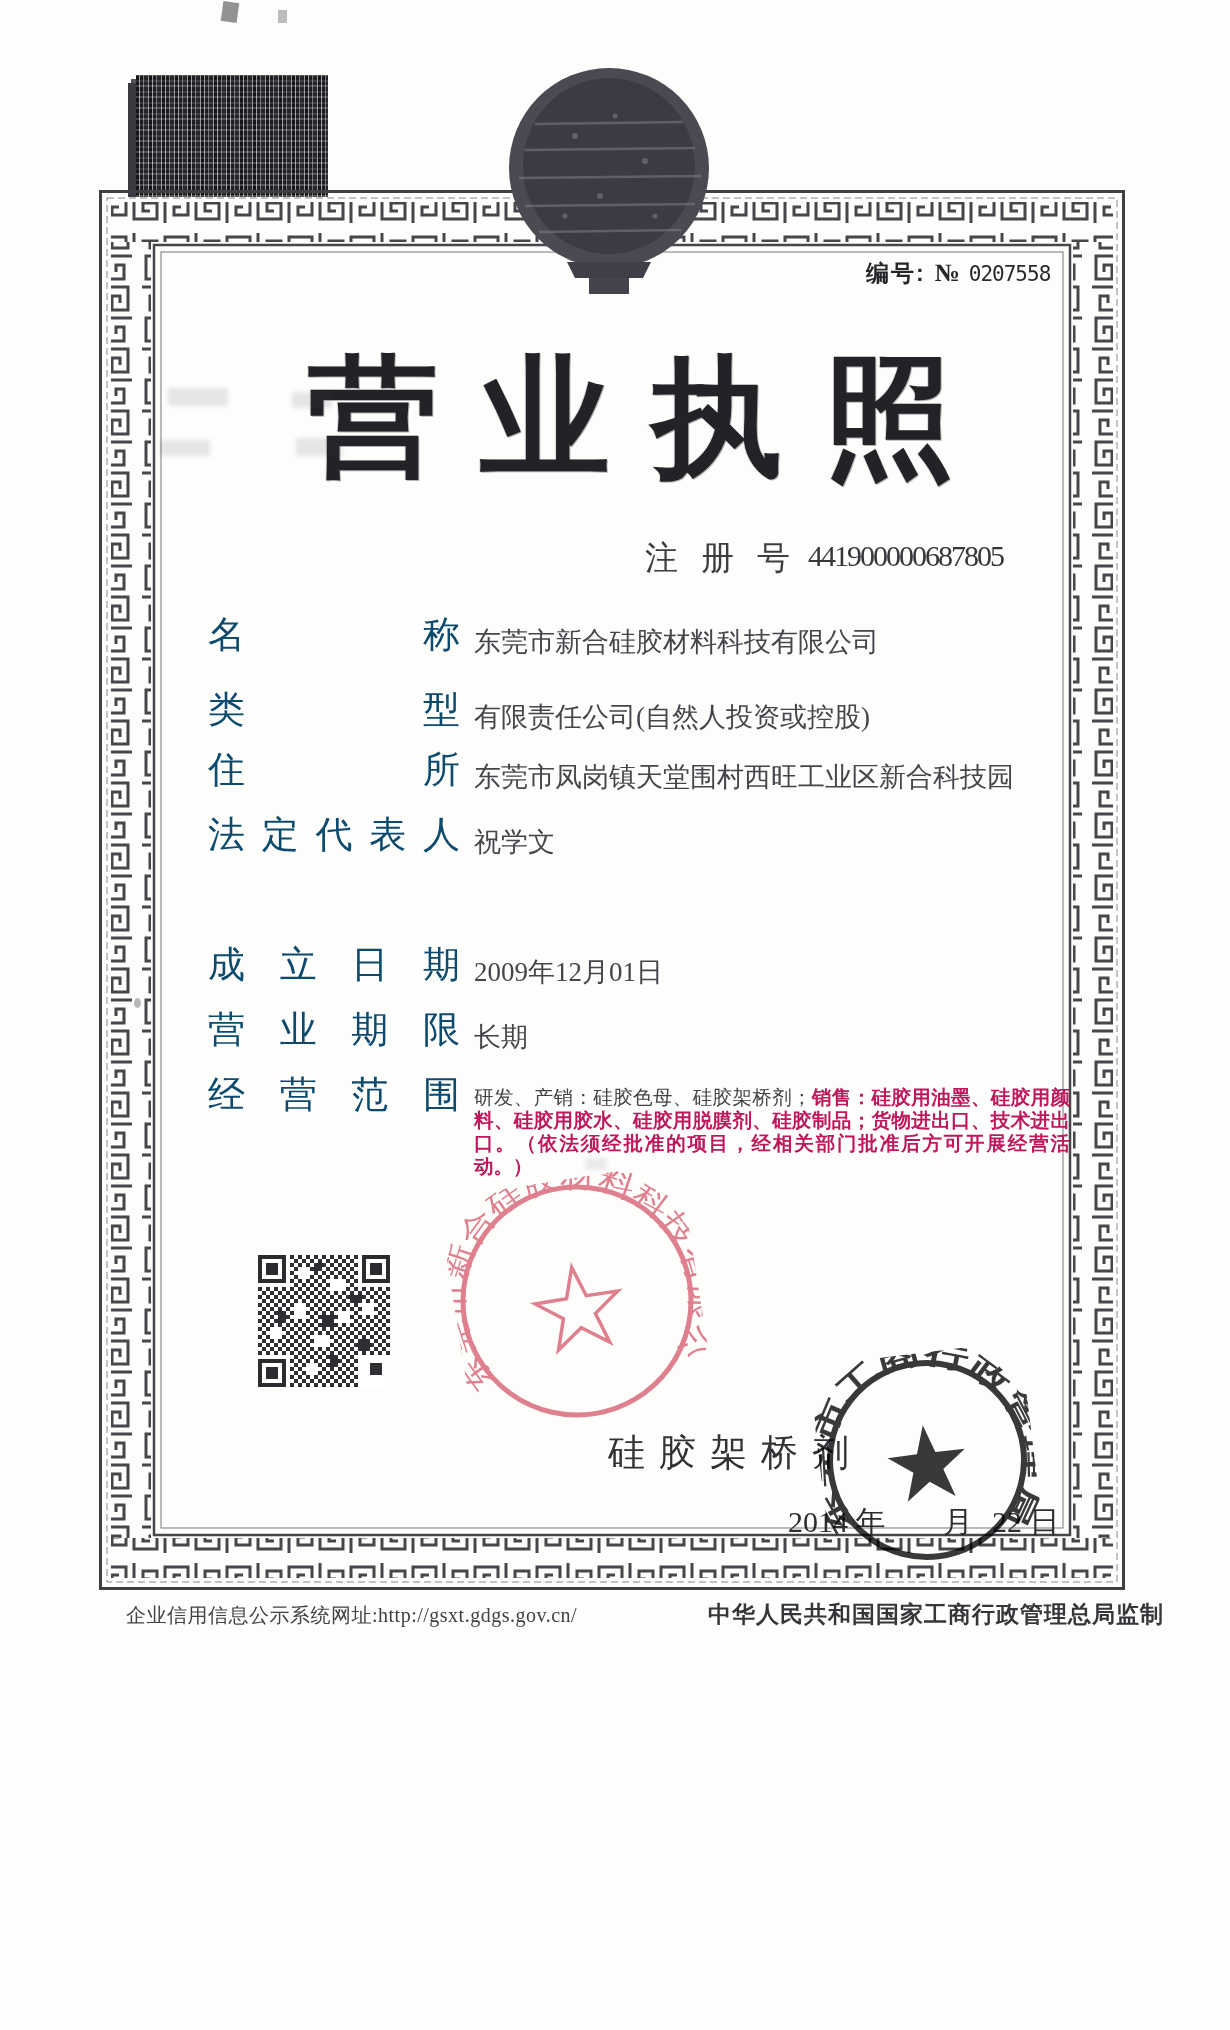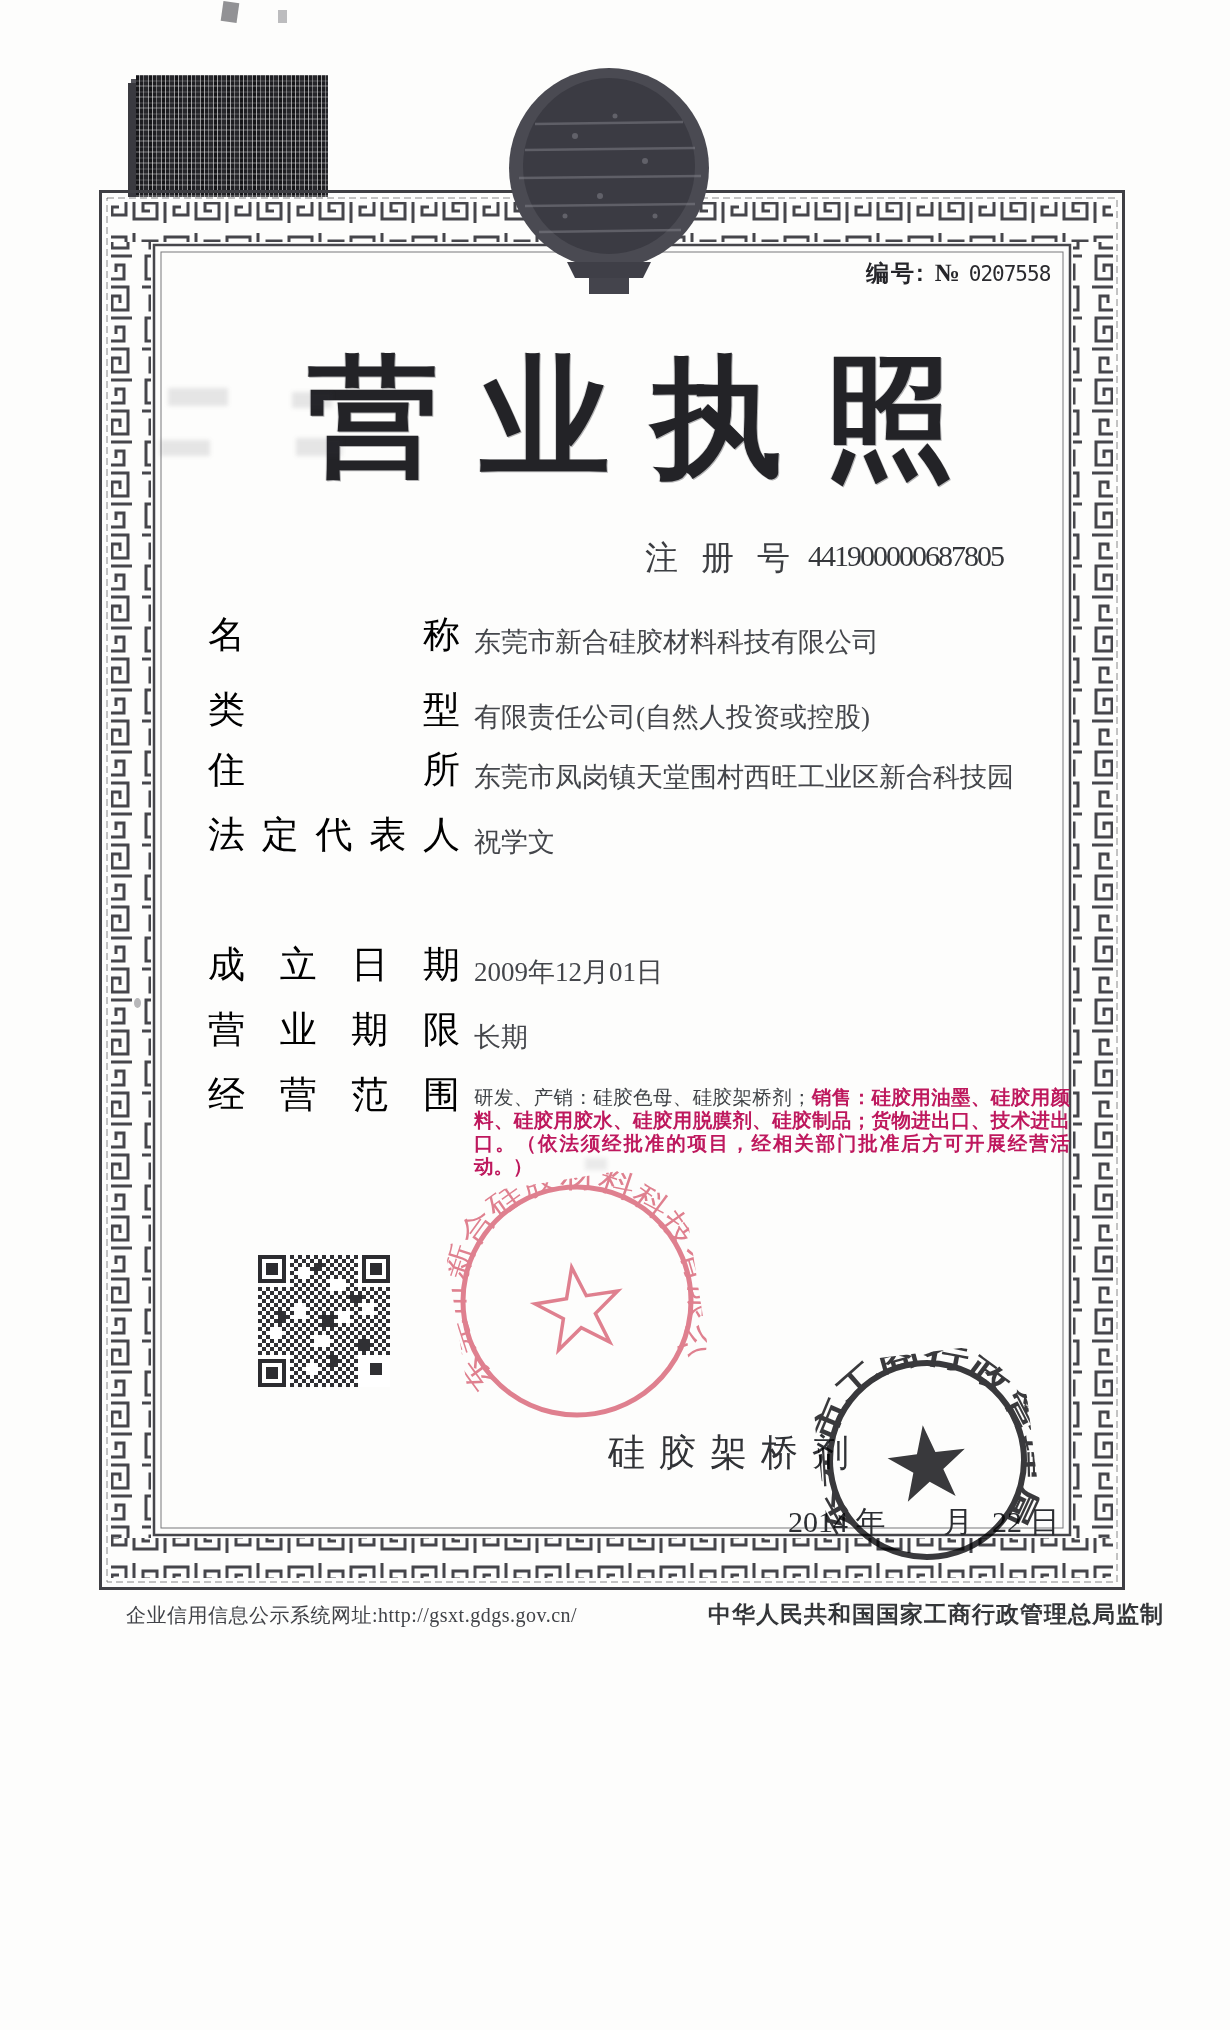--- a/index.html
+++ b/index.html
@@ -23,21 +23,21 @@
   
   .title{position:absolute;left:300px;top:338px;margin:8px;font-family:"Liberation Sans","DejaVu Sans",sans-serif;
          font-weight:900;font-size:130px;line-height:1.1;letter-spacing:42px;color:#232327;white-space:nowrap;
          text-shadow:1px 1px 0 rgba(90,90,95,.45), -1px 0 0 rgba(120,120,125,.25);}
   
   .regline{position:absolute;left:0;top:536px;width:1230px;height:44px;margin-left:32px;}
   .reg-label{position:absolute;left:613px;font-size:33px;letter-spacing:23px;color:#3c3e42;white-space:nowrap;}
   .reg-value{position:absolute;left:776px;top:3px;font-size:30px;letter-spacing:-2px;color:#35373b;white-space:nowrap;}
   
   .row{position:absolute;left:0;width:1230px;height:46px;}
-  .flabel{position:absolute;left:208px;width:252px;font-size:37px;line-height:40px;color:#000000;
+  .flabel{position:absolute;left:208px;width:252px;font-size:37px;line-height:40px;color:#0c4a6e;
           text-align:justify;text-align-last:justify;word-break:break-all;}
   .fvalue{position:absolute;left:474px;top:9px;font-size:27px;color:#44464b;white-space:nowrap;}
   .scope-text{position:absolute;left:474px;top:1086px;width:596px;font-size:19.5px;line-height:23px;
               color:#3f4246;text-align:justify;}
   .scope-text .p2{font-weight:700;color:#be185d;}
   
   .qr{position:absolute;left:258px;top:1254px;}
   
   .redseal{position:absolute;left:455px;top:1179px;mix-blend-mode:multiply;transform:rotate(-9deg);}
   .blackstamp{position:absolute;left:820px;top:1353px;mix-blend-mode:multiply;transform:rotate(-7deg);}

